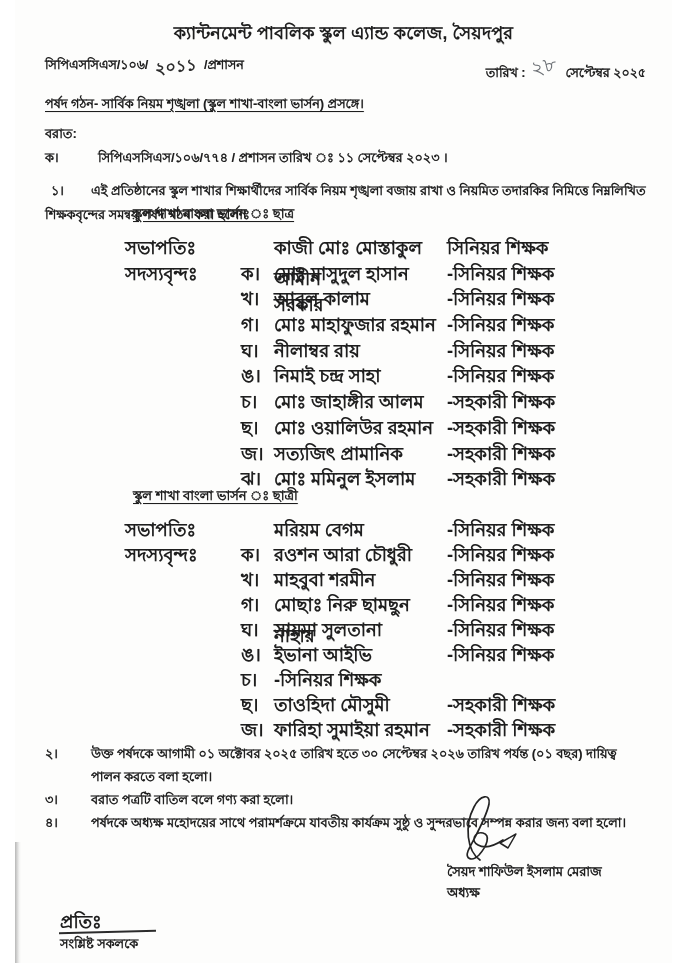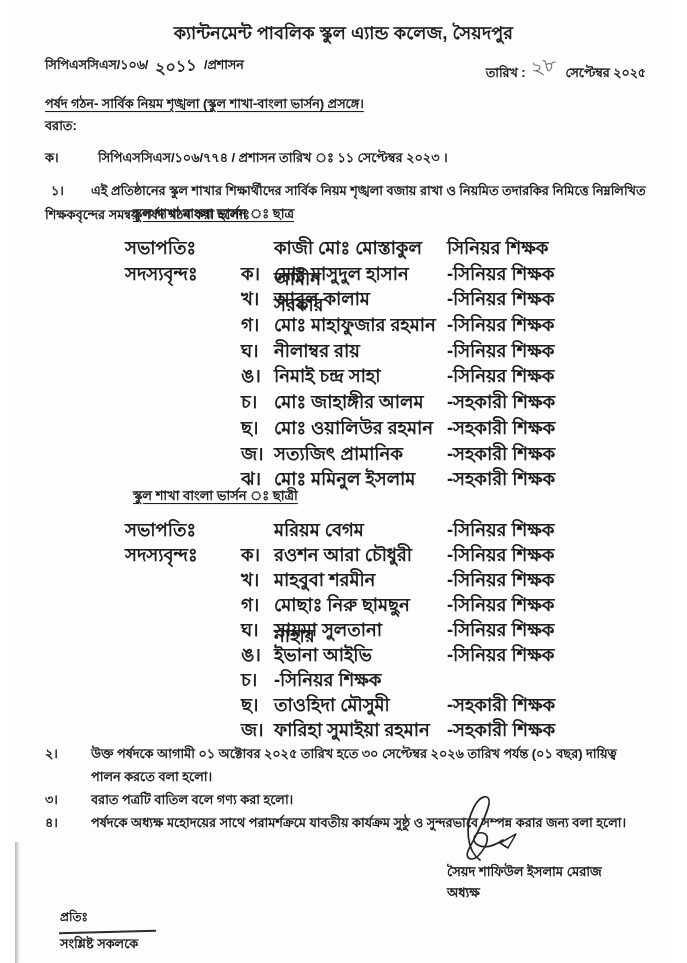--- a/index.html
+++ b/index.html
@@ -15,21 +15,21 @@
 
   .doc-title { top:20px; left:0; right:0; text-align:center; font-size:17.5px; font-weight:700; letter-spacing:0.2px; }
 
   .ref-row { top:56px; left:30px; right:26px; display:flex; justify-content:space-between; align-items:flex-start; font-size:12.6px; }
   .ref-left { display:flex; align-items:flex-start;justify-content:flex-end; }
   .hand-num { display:inline-block; font-size:16px; font-weight:600; color:#2c2c2c; transform:rotate(-6deg) skewX(-5deg); margin:-2px 7px 0; }
   .date-part { display:flex; align-items:flex-end; }
   .hand-day { display:inline-block; font-size:20px; font-weight:400; color:#6b6f74; transform:rotate(-14deg); margin:-5px 8px 0 6px; text-shadow:none; }
 
   .subject { top:94px; left:30px; font-size:12.8px; font-weight:700; text-decoration:underline; text-underline-offset:3px; }
-  .borot { top:116px; left:30px; font-size:12.8px; }
+  .borot { top:124px; left:30px; font-size:12.8px; }
 
   .ref-items { top:148px; left:30px; right:30px; font-size:12.8px; }
   .ref-item { display:flex; }
   .ref-item .serial { width:53px; }
 
   .para1 { top:179px; left:30px; width:628px; font-size:12.8px; line-height:1.85; }
   .para1 .serial { position:absolute; left:6px; top:0; }
   .para1 .text { text-indent:46px; }
 
   .committee { left:0; right:0; }
@@ -41,21 +41,21 @@
   .girls-committee { top:486px; }
 
   .closing { top:742px; left:30px; right:26px; font-size:12.8px; line-height:1.8; }
   .closing-row { display:flex; }
   .closing-row .serial { width:46px; flex:0 0 46px; }
   .closing-row .text { max-width:596px; }
 
   .sig-scribble { left:425px; top:790px; width:86px; height:76px; }
   .sign-block { left:432px; top:861px; font-size:13px; line-height:1.62; }
 
-  .to-label { left:45px; top:908px; font-size:12px; }
+  .to-label { left:45px; top:908px; font-size:18px; }
   .to-line { left:44px; top:931px; width:97px; height:2px; background:#2b2b2b; transform:rotate(-1.4deg); }
   .to-value { left:45px; top:934px; font-size:12.8px; }
 
   .edge-shade { left:0; top:842px; width:6px; height:121px; background:linear-gradient(to right, rgba(70,70,70,0.38), rgba(120,120,120,0.08) 70%, transparent); }
 </style>
 </head>
 <body>
 
 <div class="page">
 

